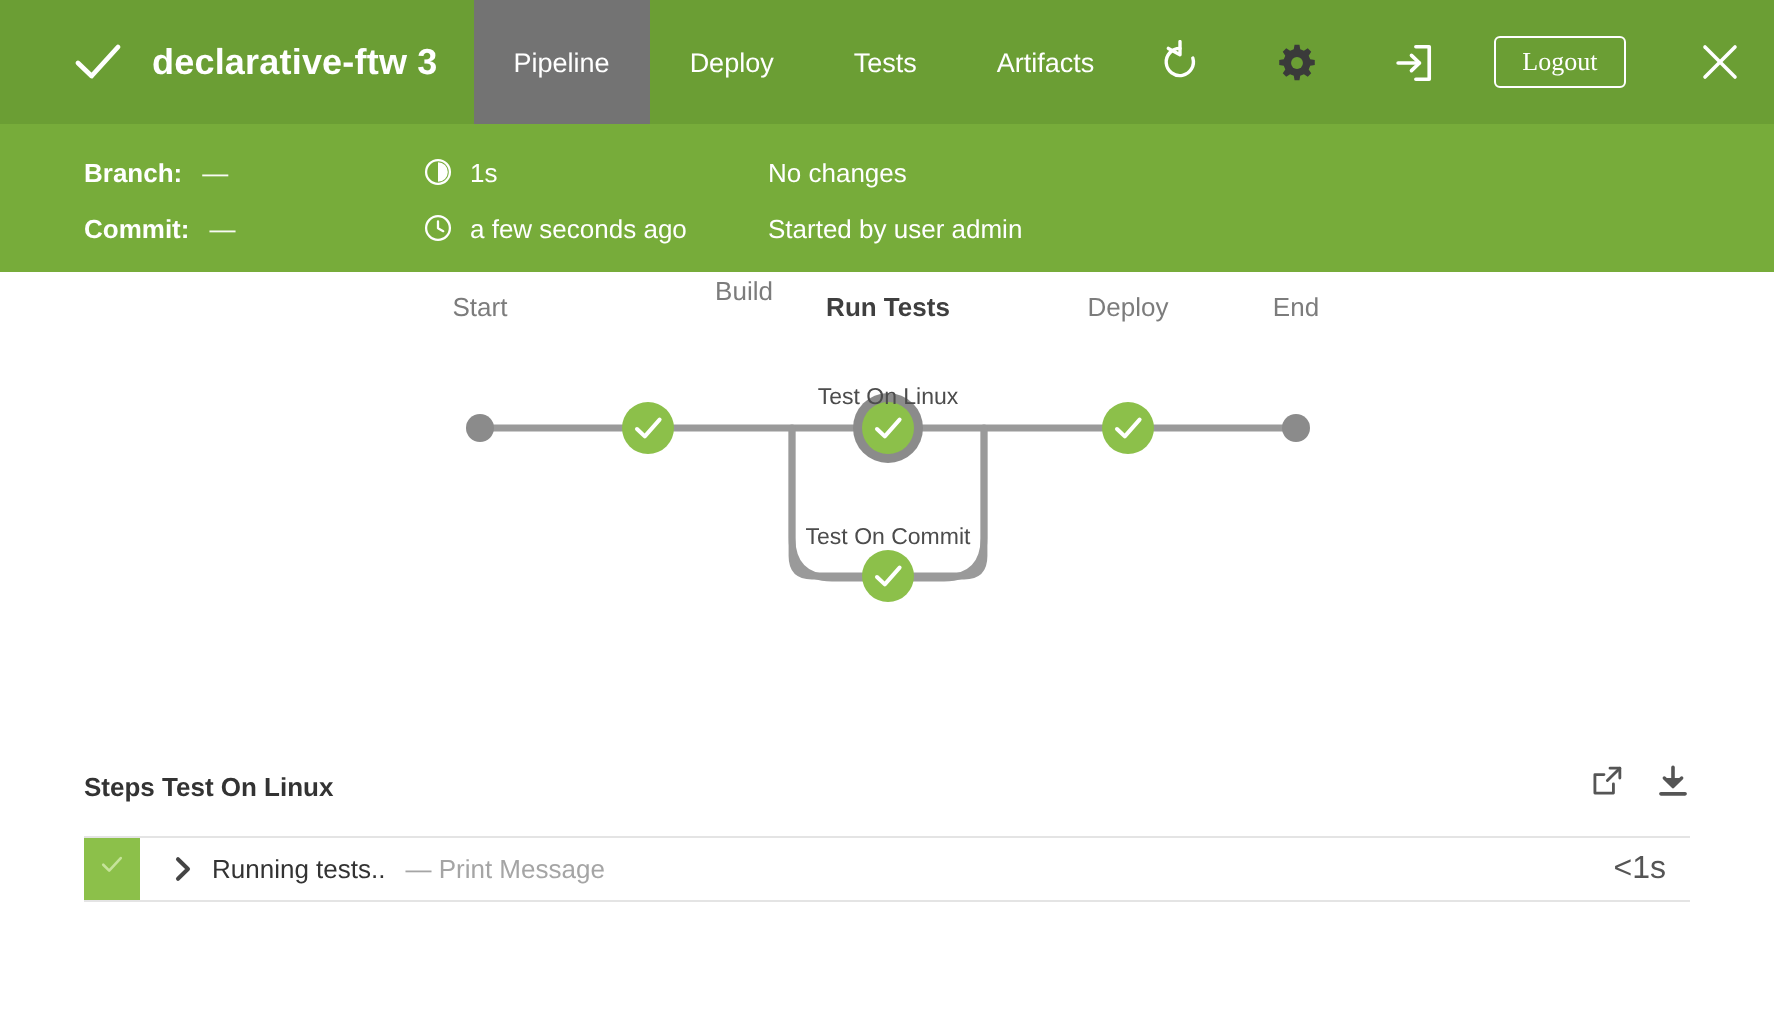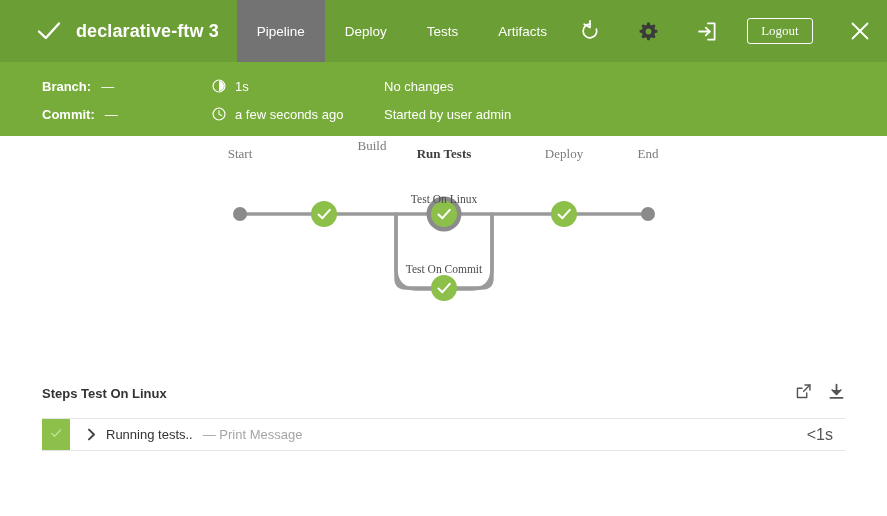--- a/index.html
+++ b/index.html
@@ -105,21 +105,20 @@
   }
   .mcol-time svg { display: block; flex: 0 0 auto; }
   .mcol-msg { flex: 1; }
   .dash { opacity: 0.95; }
 
   
   .graph-wrap {
     position: relative;
     height: 240px;
     background: #ffffff;
-    font-family: Liberation Serif, serif;
   }
   .graph-svg { position: absolute; left: 0; top: 0; }
   .stage-label {
     position: absolute;
     font-size: 13px;
     color: #7c7c7c;
     white-space: nowrap;
     transform: translateX(-50%);
     text-align: center;
   }

